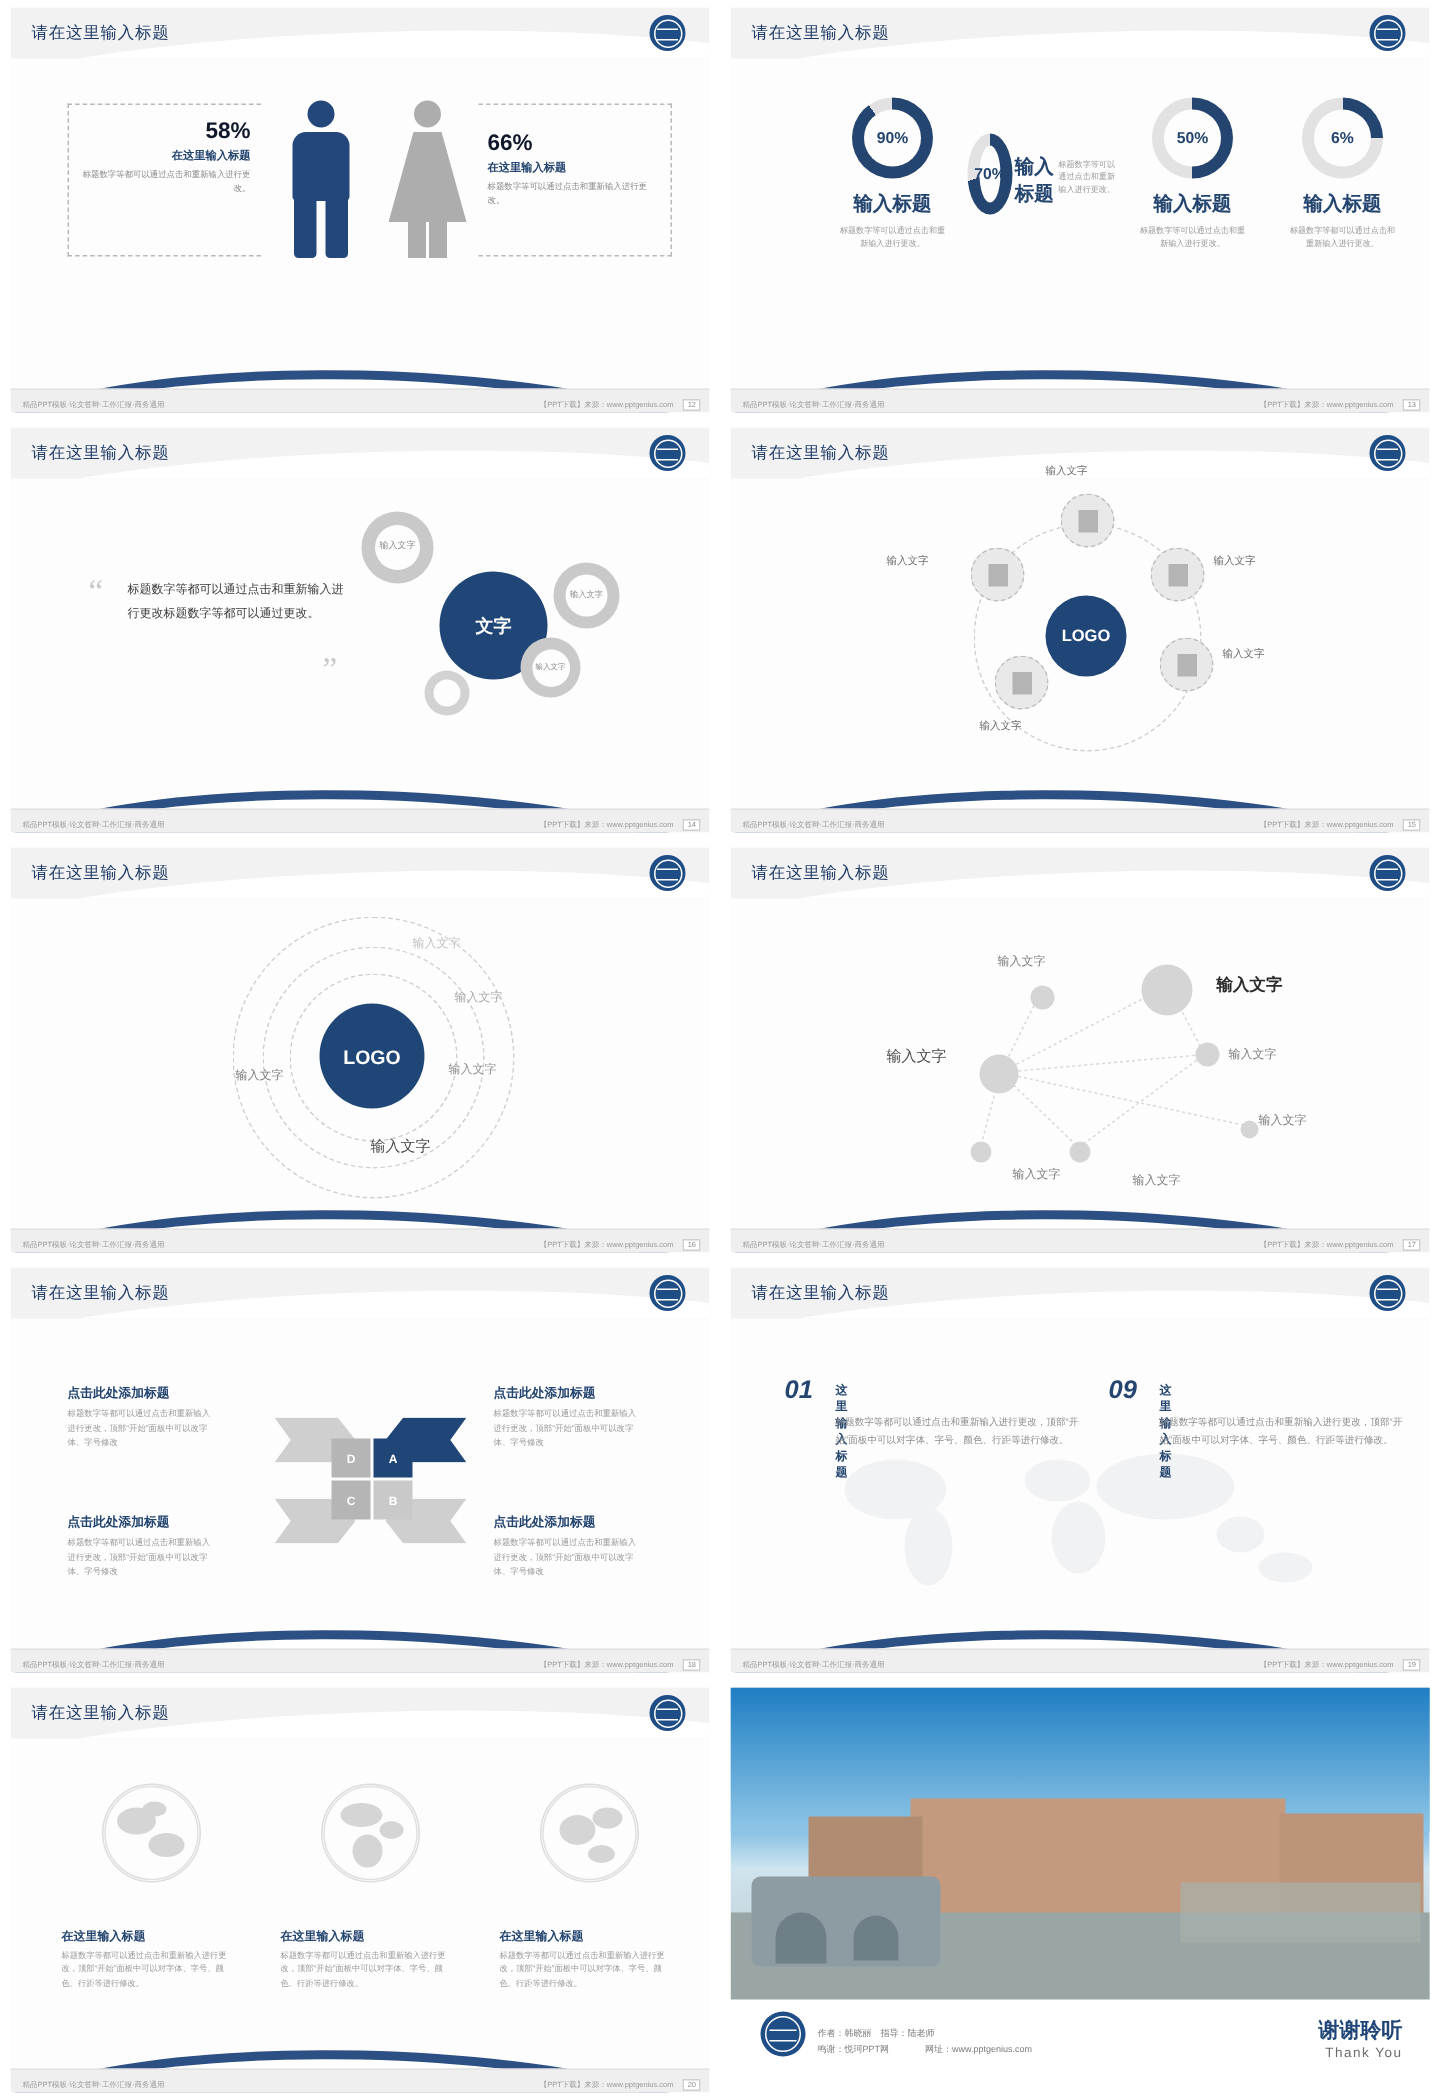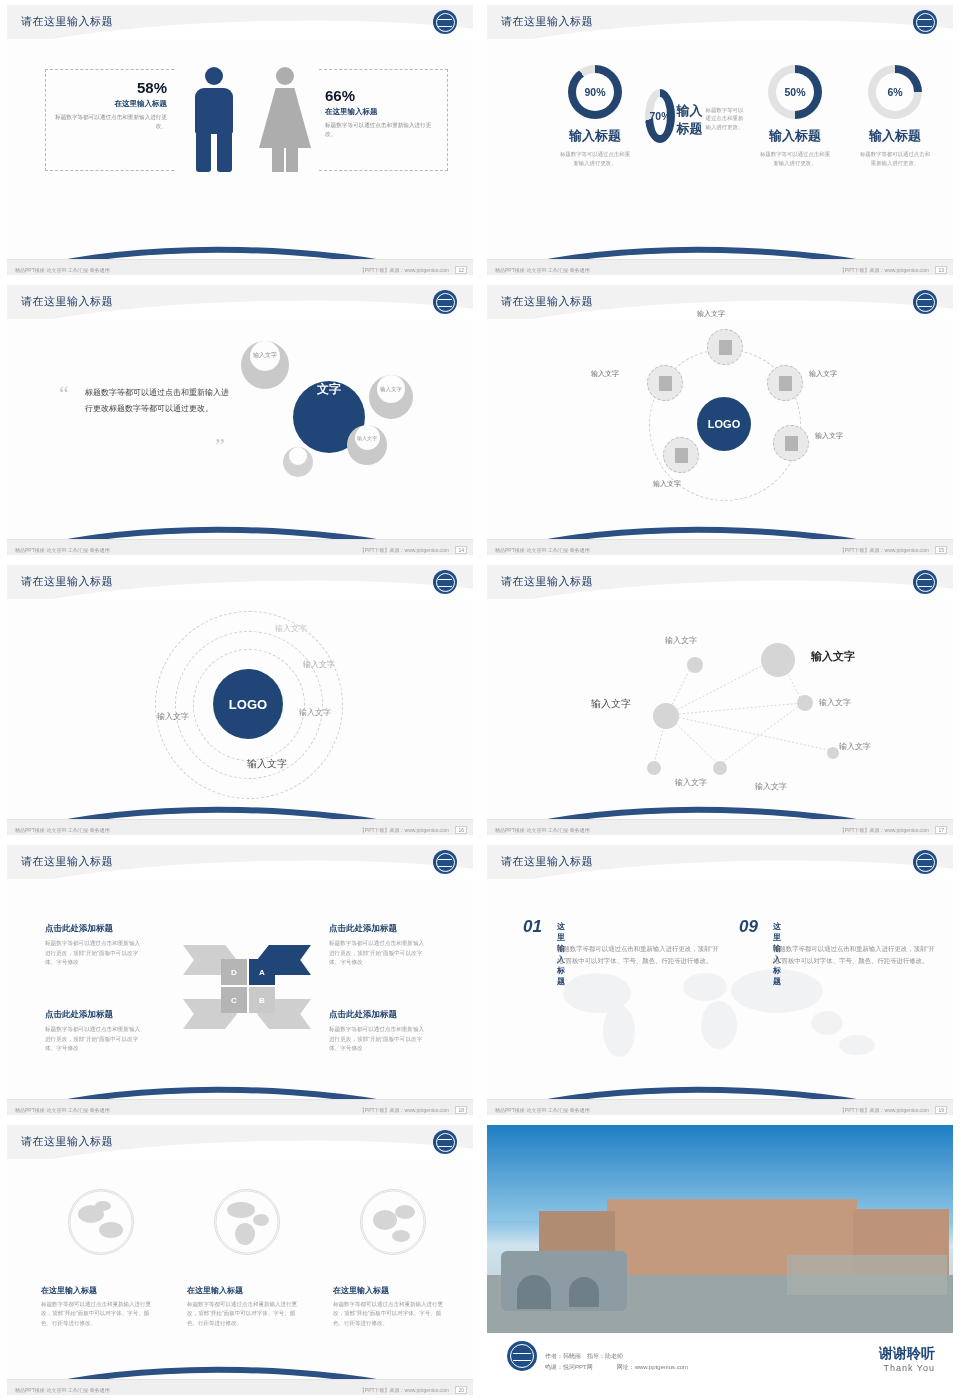--- a/index.html
+++ b/index.html
@@ -37,21 +37,21 @@
   .womanfig .body{position:absolute;left:0;top:21px;width:52px;height:60px;background:#adadad;clip-path:polygon(32% 0,68% 0,100% 100%,0 100%);}
   .womanfig .lg1,.womanfig .lg2{position:absolute;top:80px;width:12px;height:25px;background:#adadad;}
   .womanfig .lg1{left:13px;} .womanfig .lg2{left:27px;}
   .dashbox{position:absolute;border:1px dashed #b9b9b9;}
   
   .ring{position:relative;width:54px;height:54px;border-radius:50%;}
   .ring .inner{position:absolute;inset:8px;border-radius:50%;background:#fdfdfd;display:flex;align-items:center;justify-content:center;font-size:10.5px;font-weight:bold;color:#24456f;}
   .r-lbl{font-size:13px;font-weight:bold;color:#24456f;margin-top:8px;text-align:center;}
   .r-txt{font-size:5.4px;color:#9a9a9a;line-height:1.6;margin-top:5px;text-align:center;width:74px;}
   
-  .gear{position:absolute;border-radius:50%;display:flex;align-items:flex-start;justify-content:center;text-align:center;}
+  .gear{position:absolute;border-radius:50%;display:flex;align-items:center;justify-content:center;text-align:center;}
   .gear .gi{border-radius:50%;background:#fdfdfd;display:flex;align-items:center;justify-content:center;}
   .quote{font-size:22px;color:#c9c9c9;font-family:"Liberation Serif",serif;position:absolute;}
   .s14-txt{position:absolute;left:78px;top:100px;width:150px;font-size:8px;color:#3a3a3a;line-height:2;}
   
   .node{position:absolute;width:34px;height:34px;border-radius:50%;background:#e9e9e9;border:1px dashed #bdbdbd;display:flex;align-items:center;justify-content:center;}
   .node i{display:block;width:13px;height:15px;background:#b4b4b4;}
   .nlbl{position:absolute;font-size:7px;color:#6d6d6d;}
   .logocircle{position:absolute;border-radius:50%;background:#1f4677;color:#fff;display:flex;align-items:center;justify-content:center;font-weight:bold;}
   
   .ringline{position:absolute;border:1px dashed #cfcfcf;border-radius:50%;}

